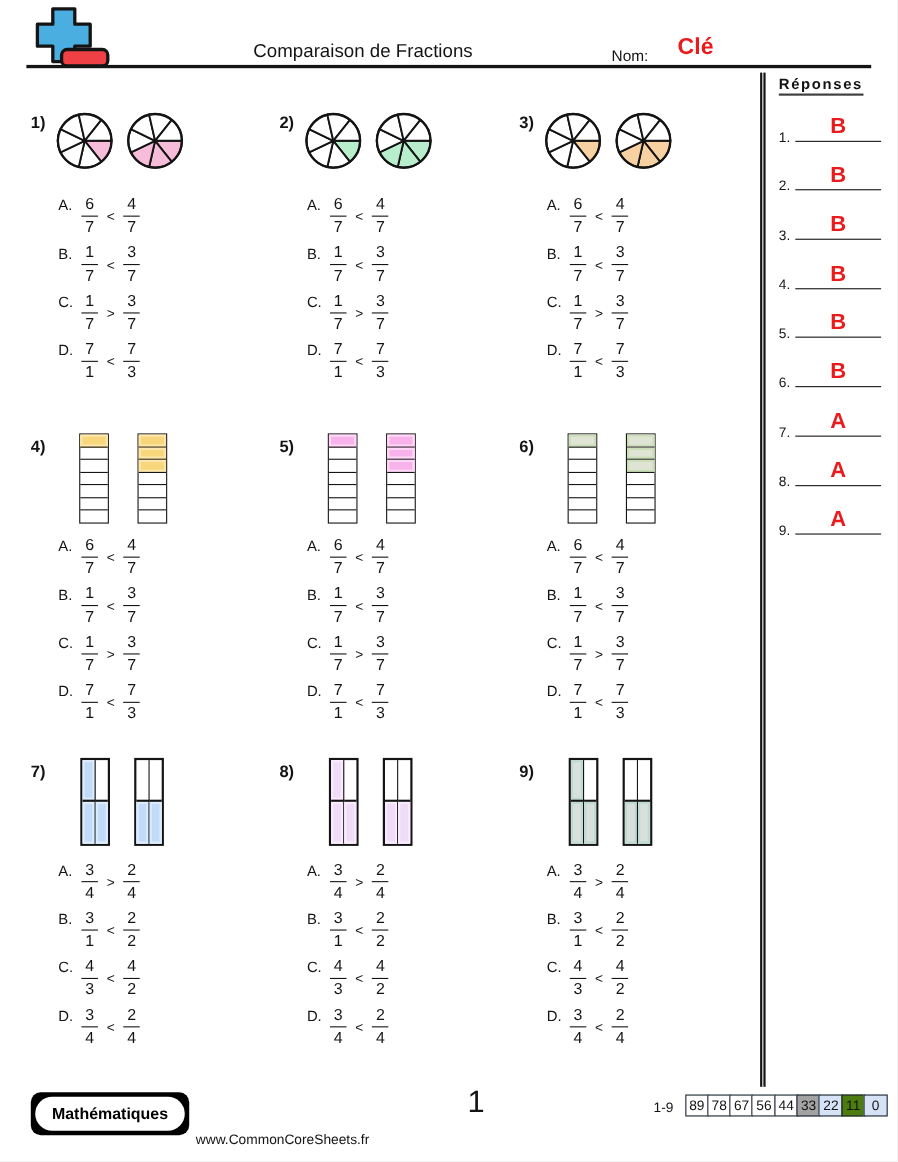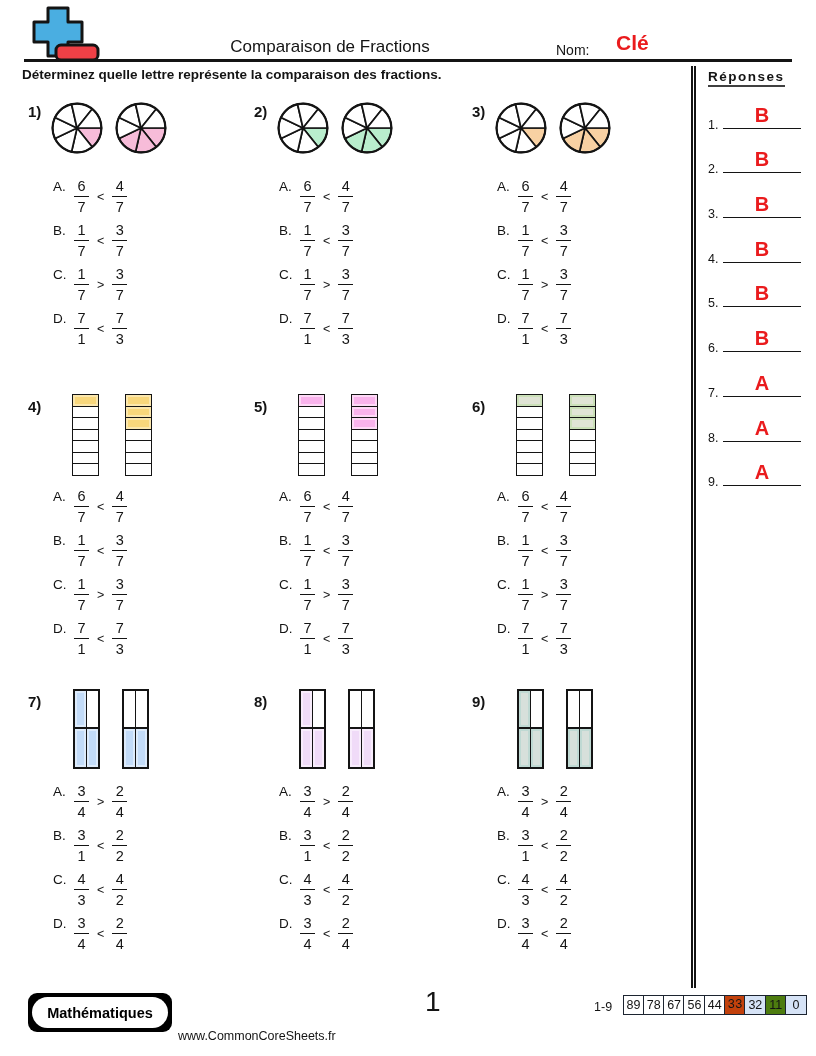--- a/index.html
+++ b/index.html
@@ -76,21 +76,20 @@
   <div class="logo">
     <svg width="82" height="58" viewBox="0 0 82 58">
       <path d="M30 3 H50 V17 H64 V37 H50 V51 H30 V37 H16 V17 H30 Z" fill="#4aaee1" stroke="#141414" stroke-width="3" stroke-linejoin="round"></path>
       <rect x="38" y="40" width="42" height="15" rx="5" fill="#ef4046" stroke="#141414" stroke-width="3"></rect>
     </svg>
   </div>
   <div class="header-title">Comparaison de Fractions</div>
   <div class="nom-label">Nom:</div>
   <div class="nom-value">Clé</div>
   <div class="header-rule"></div>
-  <div class="instruction">Déterminez quelle lettre représente la comparaison des fractions.</div>
 
   <div class="answers-panel">
     <span class="answers-title">Réponses</span>
     <div class="answers-list">
         <div class="ans-row">
           <span class="ans-num">1.</span>
           <div class="ans-line"></div>
           <div class="ans-letter">B</div>
         </div>
         <div class="ans-row">
@@ -790,20 +789,20 @@
     </div>
     <div class="site">www.CommonCoreSheets.fr</div>
     <div class="page-num">1</div>
     <div class="score">
       <span class="score-label">1-9</span>
     <div class="score-cell">89</div>
         <div class="score-cell">78</div>
         <div class="score-cell">67</div>
         <div class="score-cell">56</div>
         <div class="score-cell">44</div>
-        <div class="score-cell" style="background: #c2410c; font-family: Liberation Mono, monospace;">33</div>
-        <div class="score-cell" style="background: rgb(214, 227, 246);">32</div>
+        <div class="score-cell" style="background: #a3a3a3;">33</div>
+        <div class="score-cell" style="background: rgb(214, 227, 246);">22</div>
         <div class="score-cell" style="background: #4d7c0f;">11</div>
         <div class="score-cell" style="background: rgb(214, 227, 246);">0</div>
       </div>
   </div>
 
 </div>
 
 </body></html>

